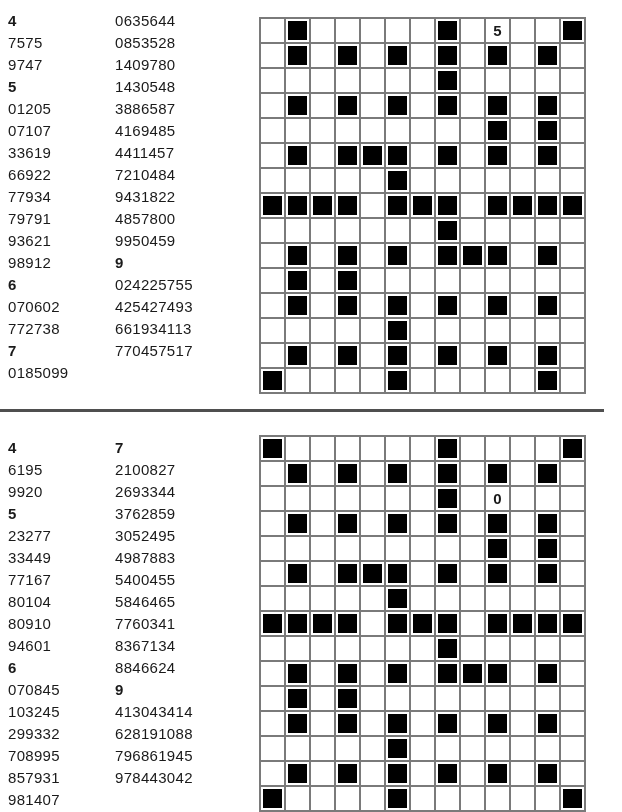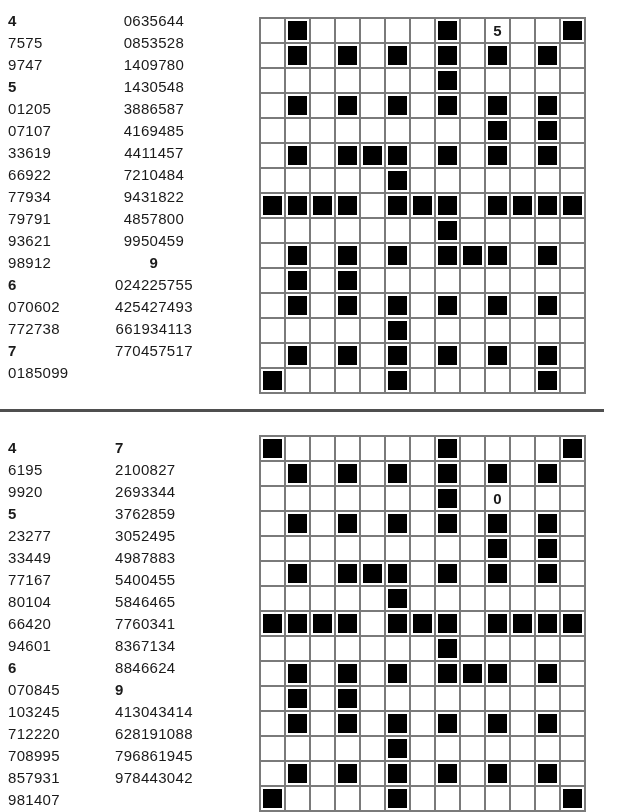--- a/index.html
+++ b/index.html
@@ -53,21 +53,21 @@
         <div class="list-line">77934</div>
         <div class="list-line">79791</div>
         <div class="list-line">93621</div>
         <div class="list-line">98912</div>
         <div class="list-line bold">6</div>
         <div class="list-line">070602</div>
         <div class="list-line">772738</div>
         <div class="list-line bold">7</div>
         <div class="list-line">0185099</div>
       </div>
-      <div class="list-col" style="left: 115px; top: 10px; text-align: center;">
+      <div class="list-col" style="left: 115px; top: 10px;">
         <div class="list-line">0635644</div>
         <div class="list-line">0853528</div>
         <div class="list-line">1409780</div>
         <div class="list-line">1430548</div>
         <div class="list-line">3886587</div>
         <div class="list-line">4169485</div>
         <div class="list-line">4411457</div>
         <div class="list-line">7210484</div>
         <div class="list-line">9431822</div>
         <div class="list-line">4857800</div>
@@ -279,26 +279,26 @@
     <div>
       <div class="list-col" style="left: 8px; top: 437px;">
         <div class="list-line bold">4</div>
         <div class="list-line">6195</div>
         <div class="list-line">9920</div>
         <div class="list-line bold">5</div>
         <div class="list-line">23277</div>
         <div class="list-line">33449</div>
         <div class="list-line">77167</div>
         <div class="list-line">80104</div>
-        <div class="list-line">66420</div>
+        <div class="list-line">80910</div>
         <div class="list-line">94601</div>
         <div class="list-line bold">6</div>
         <div class="list-line">070845</div>
         <div class="list-line">103245</div>
-        <div class="list-line">712220</div>
+        <div class="list-line">299332</div>
         <div class="list-line">708995</div>
         <div class="list-line">857931</div>
         <div class="list-line">981407</div>
       </div>
       <div class="list-col" style="left: 115px; top: 437px;">
         <div class="list-line bold">7</div>
         <div class="list-line">2100827</div>
         <div class="list-line">2693344</div>
         <div class="list-line">3762859</div>
         <div class="list-line">3052495</div>

